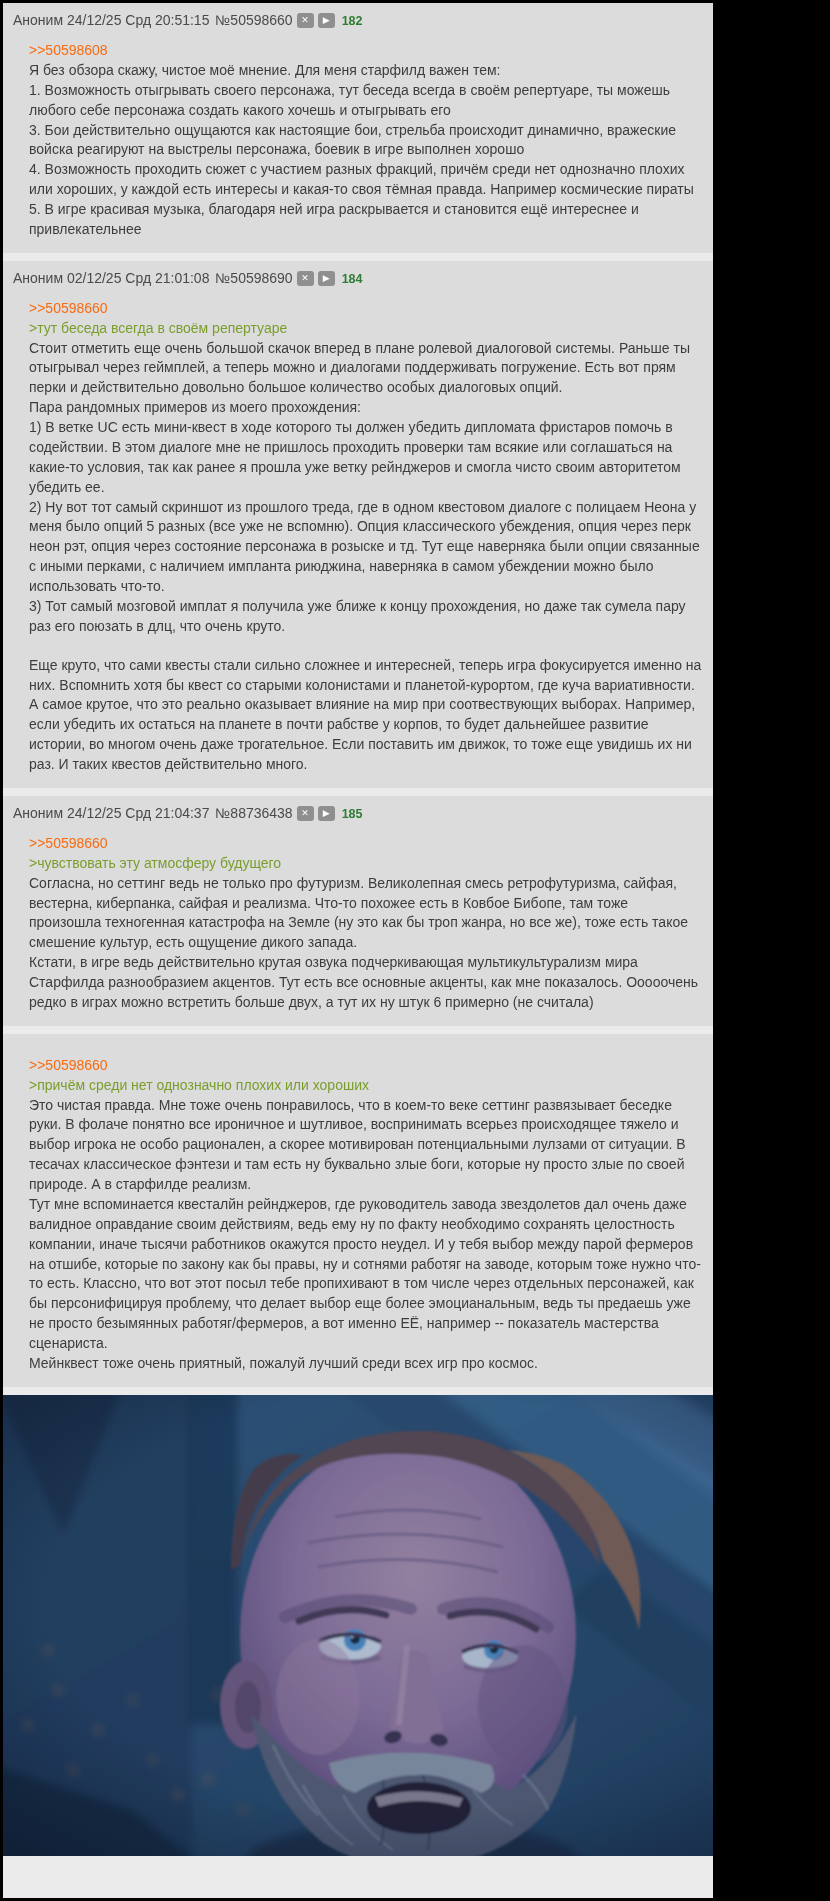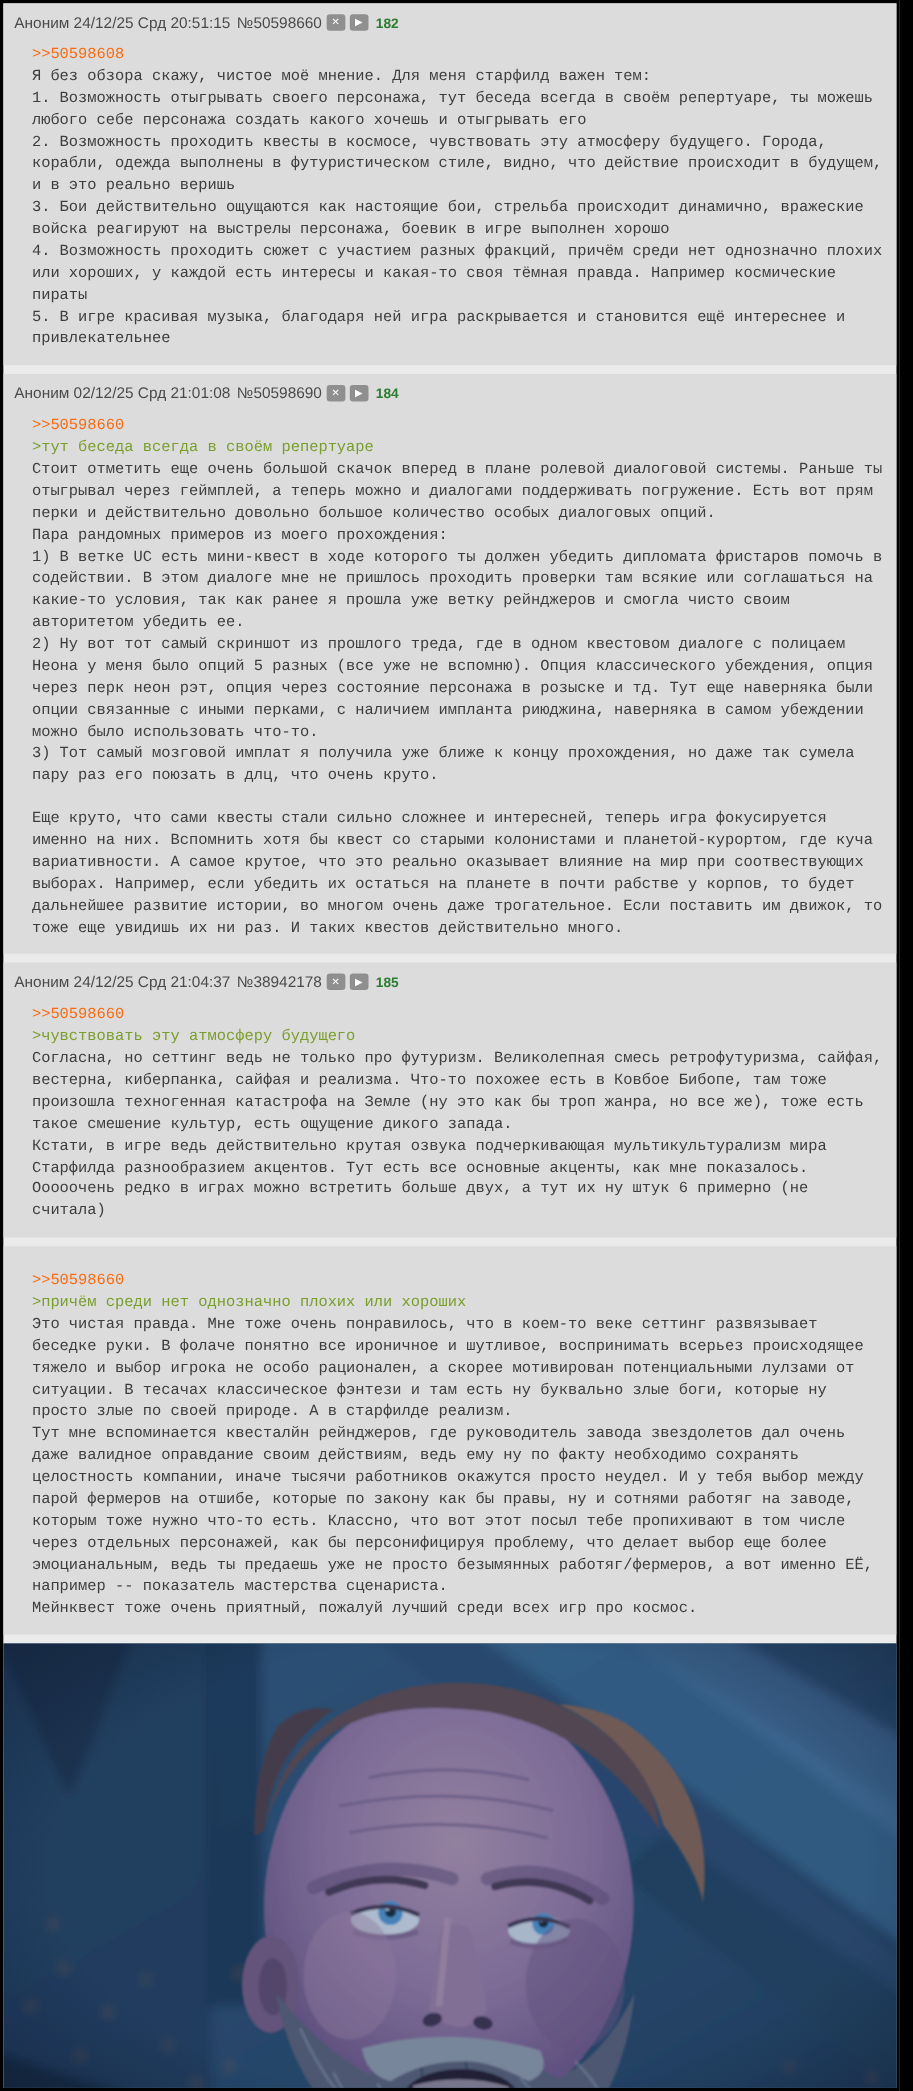--- a/index.html
+++ b/index.html
@@ -4,21 +4,21 @@
 <style>
   html,body { margin:0; padding:0; }
   body {
     width:830px; height:1901px;
     background:#000;
     font-family:"Liberation Sans","DejaVu Sans",sans-serif;
     overflow:hidden;
   }
   .board {
     box-sizing:border-box;
-    width:818px; height:1901px;
+    width:716px; height:1901px;
     border:3px solid #000;
     background:#ebebeb;
     overflow:hidden;
   }
   .post {
     background:#dcdcdc;
     padding:9px 10px 13px 10px;
     margin-bottom:8px;
   }
   .post-header {
@@ -46,21 +46,20 @@
     font-weight:bold;
     font-size:12.5px;
     margin-left:7px;
   }
   .post-body {
     margin:13px 0 0 16px;
     max-width:786px;
     font-size:14px;
     line-height:1.42;
     color:#3d3d3d;
-    font-family:Liberation Mono, monospace;
   }
   .post-line { min-height:6px; }
   .post-line.blank { height:19px; }
   .reply-link { color:#f96b10; text-decoration:none; cursor:pointer; }
   .post-line.quote { color:#7a9e2c; }
   .answers {
     margin:11px 0 1px 16px;
     font-size:12px;
     font-style:italic;
     color:#555;
@@ -82,21 +81,20 @@
   <div class="post">
     <div class="post-header">
       <span class="author">Аноним </span>
       <span class="date">24/12/25 Срд 20:51:15 </span>
       <a class="num" href="#">№50598660</a><span class="icon-btn btn-close"><span>✕</span></span><span class="icon-btn btn-play"><span>▶</span></span><span class="counter">182</span>
     </div>
     <div class="post-body">
           <div class="post-line reply"><a class="reply-link" href="#">&gt;&gt;50598608</a></div>
           <div class="post-line text">Я без обзора скажу, чистое моё мнение. Для меня старфилд важен тем:</div>
           <div class="post-line text">1. Возможность отыгрывать своего персонажа, тут беседа всегда в своём репертуаре, ты можешь любого себе персонажа создать какого хочешь и отыгрывать его</div>
-          <div class="post-line text">2. Возможность проходить квесты в космосе, чувствовать эту атмосферу будущего. Города, корабли, одежда выполнены в футуристическом стиле, видно, что действие происходит в будущем, и в это реально веришь</div>
           <div class="post-line text">3. Бои действительно ощущаются как настоящие бои, стрельба происходит динамично, вражеские войска реагируют на выстрелы персонажа, боевик в игре выполнен хорошо</div>
           <div class="post-line text">4. Возможность проходить сюжет с участием разных фракций, причём среди нет однозначно плохих или хороших, у каждой есть интересы и какая-то своя тёмная правда. Например космические пираты</div>
           <div class="post-line text">5. В игре красивая музыка, благодаря ней игра раскрывается и становится ещё интереснее и привлекательнее</div>
         </div>
   </div>
 
   <div class="post">
     <div class="post-header">
       <span class="author">Аноним </span>
       <span class="date">02/12/25 Срд 21:01:08 </span>
@@ -113,21 +111,21 @@
           <div class="post-line blank"></div>
           <div class="post-line text">Еще круто, что сами квесты стали сильно сложнее и интересней, теперь игра фокусируется именно на них. Вспомнить хотя бы квест со старыми колонистами и планетой-курортом, где куча вариативности. А самое крутое, что это реально оказывает влияние на мир при соотвествующих выборах. Например, если убедить их остаться на планете в почти рабстве у корпов, то будет дальнейшее развитие истории, во многом очень даже трогательное. Если поставить им движок, то тоже еще увидишь их ни раз. И таких квестов действительно много.</div>
         </div>
 
   </div>
 
   <div class="post">
     <div class="post-header">
       <span class="author">Аноним </span>
       <span class="date">24/12/25 Срд 21:04:37 </span>
-      <a class="num" href="#">№38942178</a><span class="icon-btn btn-close"><span>✕</span></span><span class="icon-btn btn-play"><span>▶</span></span><span class="counter">185</span>
+      <a class="num" href="#">№88736438</a><span class="icon-btn btn-close"><span>✕</span></span><span class="icon-btn btn-play"><span>▶</span></span><span class="counter">185</span>
     </div>
     <div class="post-body">
           <div class="post-line reply"><a class="reply-link" href="#">&gt;&gt;50598660</a></div>
           <div class="post-line quote">&gt;чувствовать эту атмосферу будущего</div>
           <div class="post-line text">Согласна, но сеттинг ведь не только про футуризм. Великолепная смесь ретрофутуризма, сайфая, вестерна, киберпанка, сайфая и реализма. Что-то похожее есть в Ковбое Бибопе, там тоже произошла техногенная катастрофа на Земле (ну это как бы троп жанра, но все же), тоже есть такое смешение культур, есть ощущение дикого запада.</div>
           <div class="post-line text">Кстати, в игре ведь действительно крутая озвука подчеркивающая мультикультурализм мира Старфилда разнообразием акцентов. Тут есть все основные акценты, как мне показалось. Ооооочень редко в играх можно встретить больше двух, а тут их ну штук 6 примерно (не считала)</div>
         </div>
 
   </div>
 

